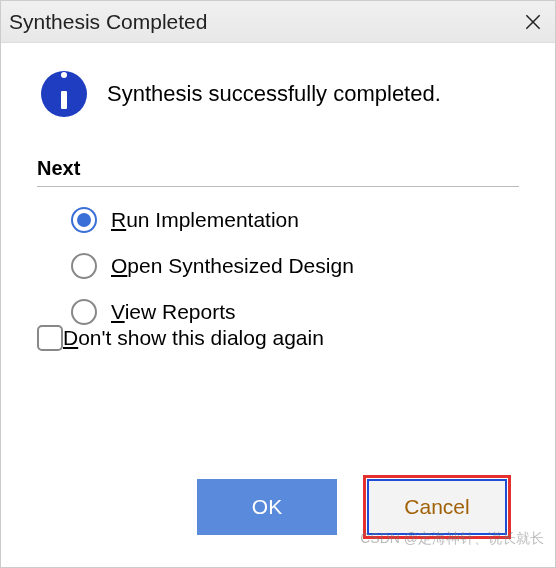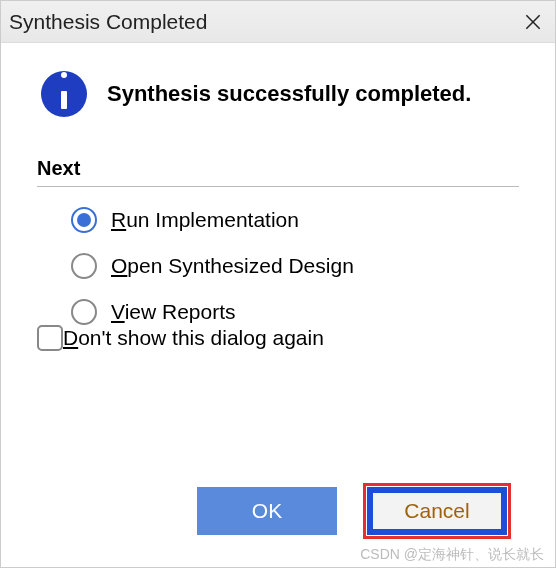--- a/index.html
+++ b/index.html
@@ -45,21 +45,20 @@
       padding: 28px 36px 20px 36px;
       display: flex;
       flex-direction: column;
     }
     .message-row {
       display: flex;
       align-items: center;
       gap: 20px;
       margin-bottom: 40px;
       padding-left: 4px;
-      font-weight: bold;
     }
     .info-icon {
       width: 46px;
       height: 46px;
       border-radius: 50%;
       background: #1e3dc0;
       display: flex;
       align-items: center;
       justify-content: center;
       flex-shrink: 0;
@@ -161,43 +160,43 @@
     .button-row {
       display: flex;
       justify-content: flex-end;
       gap: 30px;
       padding-right: 12px;
       margin-top: auto;
       padding-bottom: 12px;
     }
     .btn {
       min-width: 140px;
-      height: 48px;
-      font-size: 21px;
-      display: flex;
-      align-items: center;
-      justify-content: center;
-      cursor: pointer;
-      border: 6px solid #1d4ed8;
+      height: 56px;
+      font-size: 21px;
+      display: flex;
+      align-items: center;
+      justify-content: center;
+      cursor: pointer;
+      border: 2px solid #1d4ed8;
     }
     .btn-primary {
       background: #5a8adb;
       color: #fff;
       border-color: #5a8adb;
     }
     .btn-secondary {
       background: #f3f3f3;
       color: #a16207;
       outline: 3px solid #e53030;
       outline-offset: 1px;
     }
     .watermark {
       position: absolute;
       right: 12px;
-      bottom: 4px;
+      bottom: 20px;
       font-size: 14px;
       color: rgba(120,120,120,0.5);
       pointer-events: none;
     }
   </style>
 </head>
 <body>
 
 <div class="dialog">
   <div class="titlebar">

